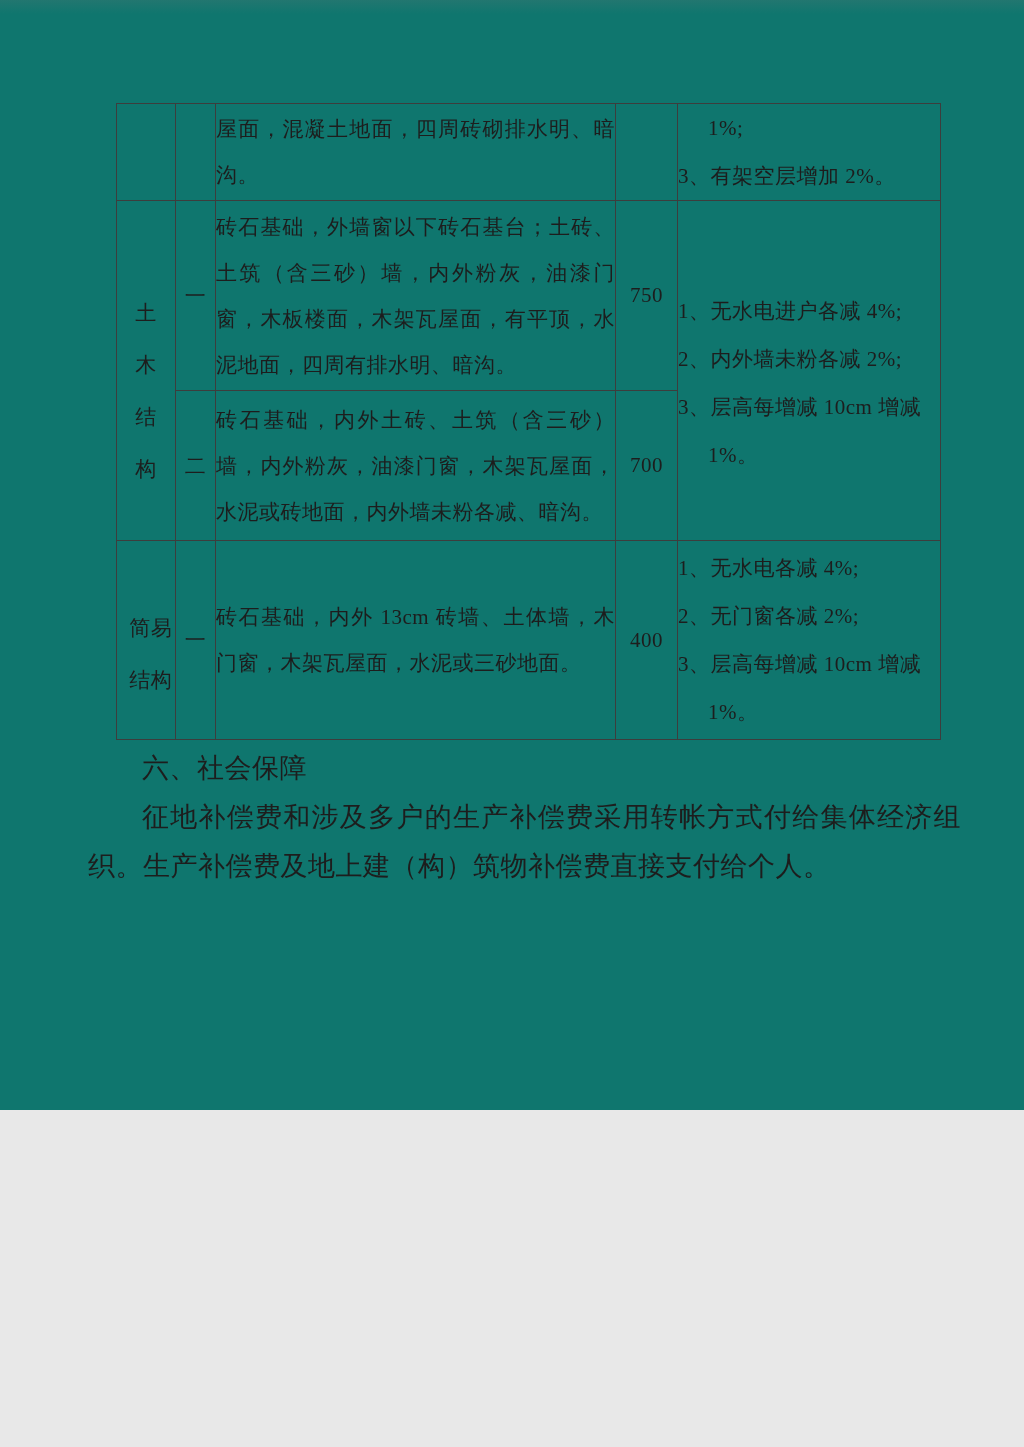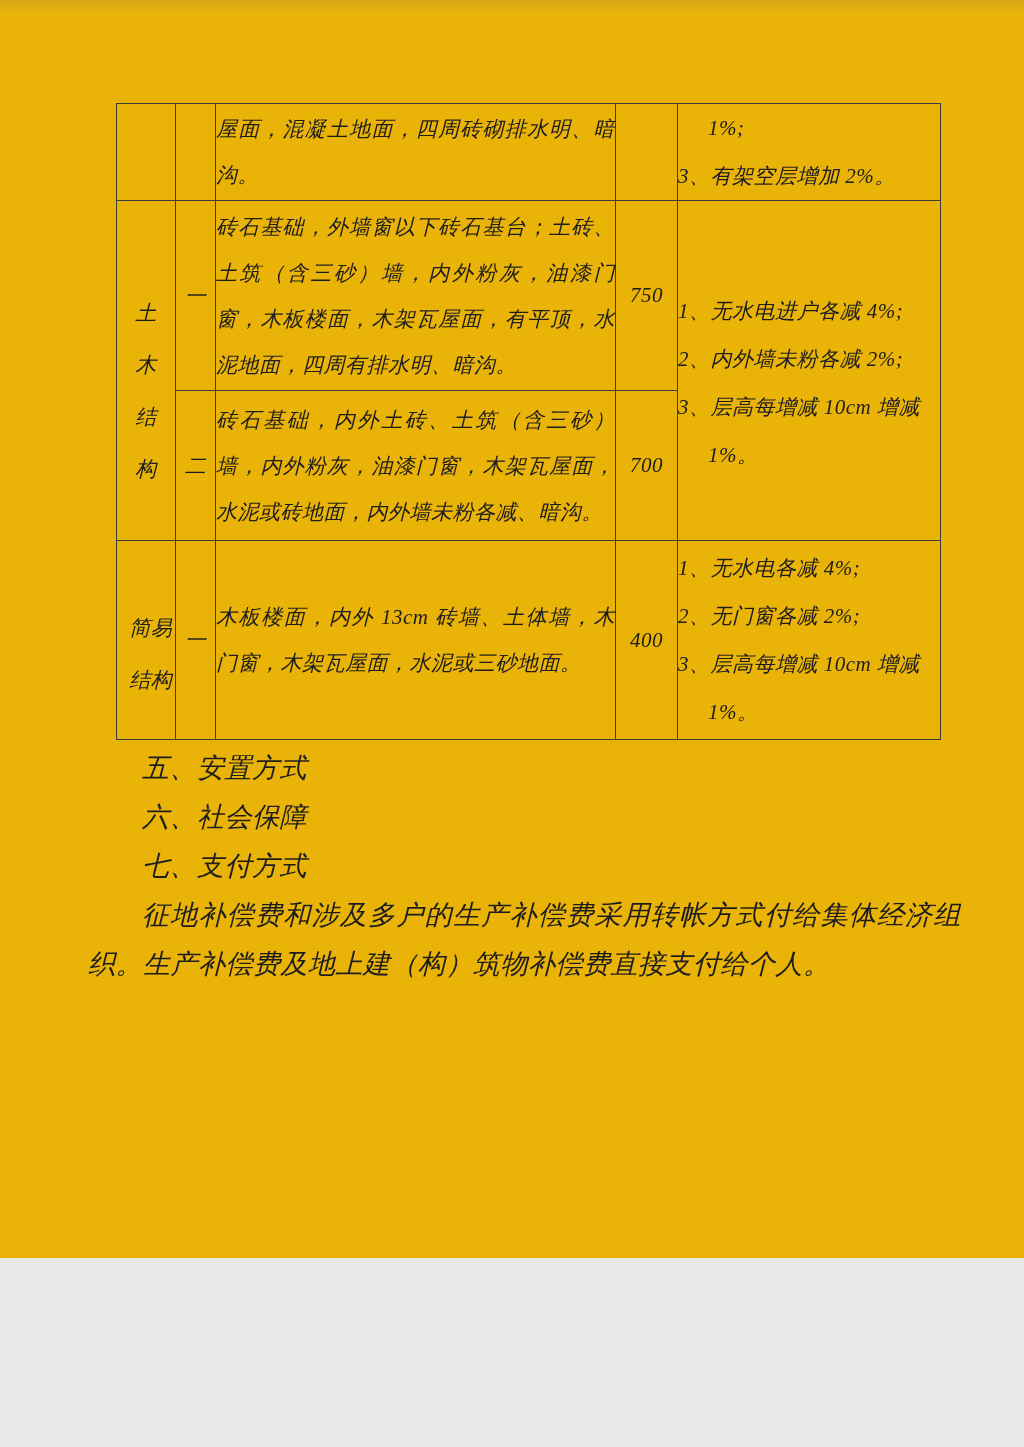--- a/index.html
+++ b/index.html
@@ -1,24 +1,23 @@
 <!DOCTYPE html>
 <html><head>
 <meta charset="utf-8">
 <style>
   html,body { margin:0; padding:0; background:#e8e8e8; }
   .page {
     position: relative;
-    width: 1024px; height: 1258px;
+    width: 1024px; height: 1110px;
     margin: 0 auto;
-    background: #eab308;
+    background: #0f766e;
     font-family: "Liberation Serif", "DejaVu Serif", serif;
     color: #1d1d1d;
     overflow: hidden;
-    font-style: italic;
   }
   .page::before {
     content:""; position:absolute; left:0; top:0; right:0; height:14px;
     background: linear-gradient(to bottom, rgba(120,120,120,0.18), rgba(120,120,120,0));
     pointer-events:none;
   }
   
   table.comp {
     position:absolute; left:116px; top:103px;
     width: 824px;
@@ -97,32 +96,30 @@
     <tr style="height:150px;">
       <td class="c-grade">二</td>
       <td class="c-desc">砖石基础，内外土砖、土筑（含三砂）墙，内外粉灰，油漆门窗，木架瓦屋面，水泥或砖地面，内外墙未粉各减、暗沟。</td>
       <td class="c-price">700</td>
     </tr>
     <tr style="height:199px;">
       <td class="c-struct">
         <div class="vert-two">简易结构</div>
       </td>
       <td class="c-grade">一</td>
-      <td class="c-desc">木板楼面，内外 13cm 砖墙、土体墙，木门窗，木架瓦屋面，水泥或三砂地面。</td>
+      <td class="c-desc">砖石基础，内外 13cm 砖墙、土体墙，木门窗，木架瓦屋面，水泥或三砂地面。</td>
       <td class="c-price">400</td>
       <td class="c-adjust">
         <div class="line">1、无水电各减 4%;</div>
         <div class="line">2、无门窗各减 2%;</div>
         <div class="line">3、层高每增减 10cm 增减</div>
         <div class="line cont">1%。</div>
       </td>
     </tr>
   </tbody>
     </table>
 
   <div class="body-text">
-    <p class="heading">五、安置方式</p>
     <p class="heading">六、社会保障</p>
-    <p class="heading">七、支付方式</p>
     <p class="para">征地补偿费和涉及多户的生产补偿费采用转帐方式付给集体经济组织。生产补偿费及地上建（构）筑物补偿费直接支付给个人。</p>
   </div>
 
 </div>
 
 </body></html>

